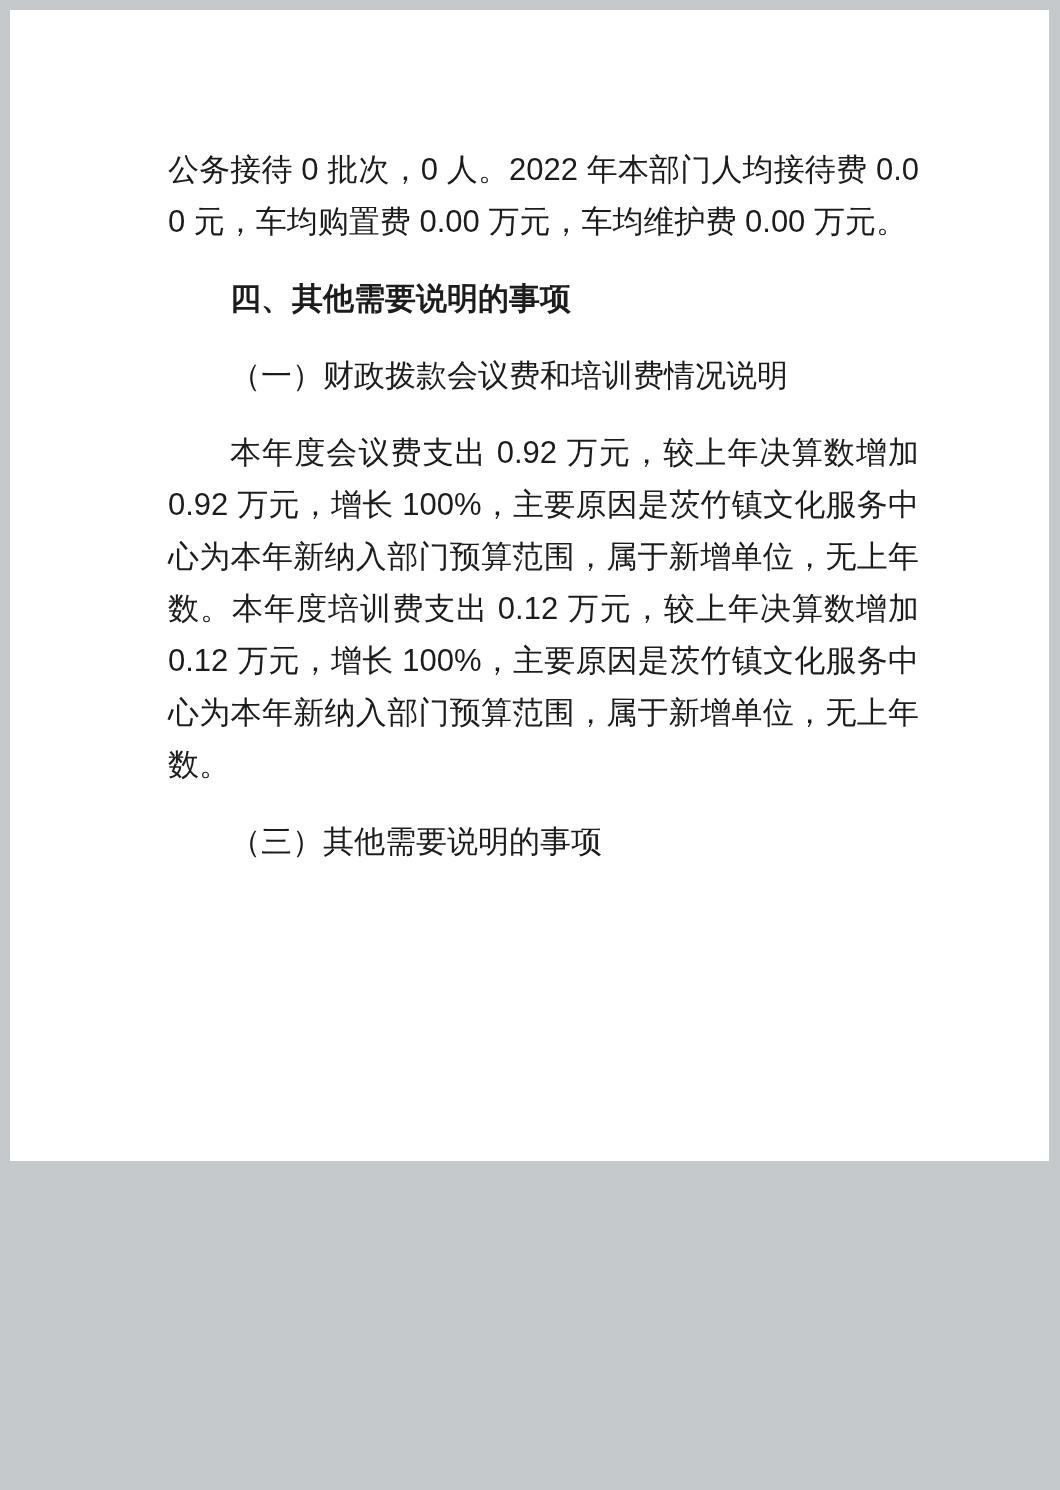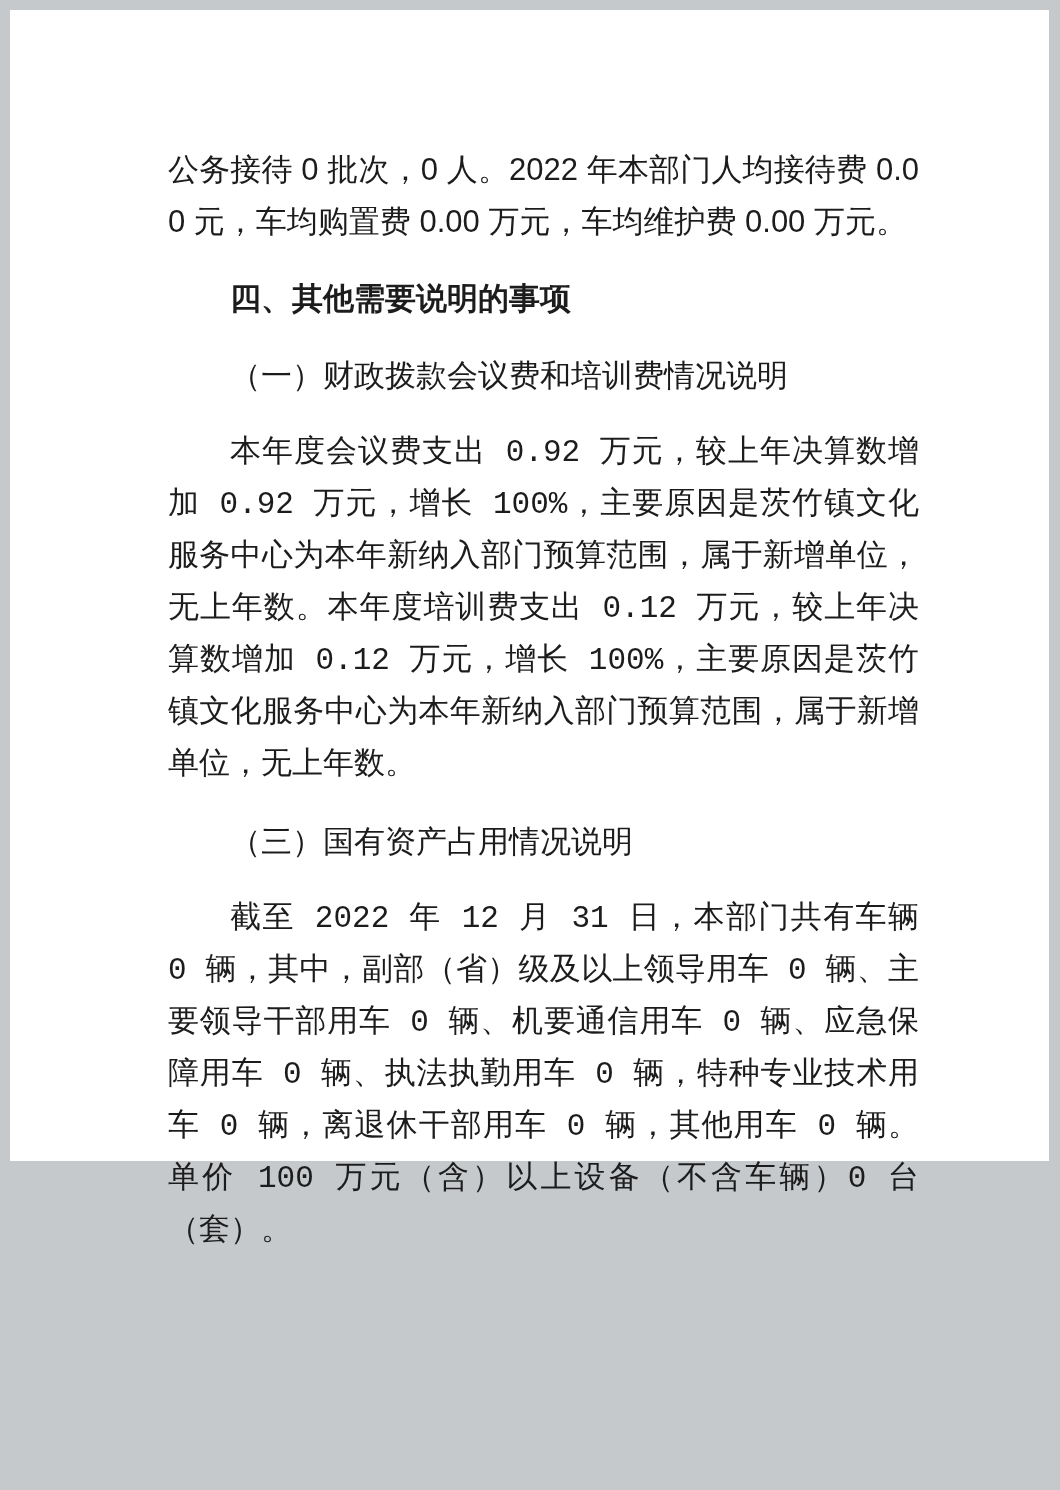--- a/index.html
+++ b/index.html
@@ -31,21 +31,20 @@
     color: #1c1c1c;
     text-align: justify;
     text-justify: inter-ideograph;
     word-break: break-all;
   }
   .content p + p {
     margin-top: 25px;
   }
   .body-indent {
     text-indent: 62px;
-    font-family: Liberation Mono, monospace;
   }
   .section-heading {
     font-weight: 700;
     color: #000000;
     text-indent: 62px;
     text-align: left;
   }
   .subsection-heading {
     text-indent: 62px;
     text-align: left;
@@ -59,17 +58,16 @@
     <p>公务接待 0 批次，0 人。2022 年本部门人均接待费 0.00 元，车均购置费 0.00 万元，车均维护费 0.00 万元。</p>
 
     <p class="section-heading">四、其他需要说明的事项</p>
 
     <p class="subsection-heading">（一）财政拨款会议费和培训费情况说明</p>
 
     <p class="body-indent">本年度会议费支出 0.92 万元，较上年决算数增加 0.92 万元，增长 100%，主要原因是茨竹镇文化服务中心为本年新纳入部门预算范围，属于新增单位，无上年数。本年度培训费支出 0.12 万元，较上年决算数增加 0.12 万元，增长 100%，主要原因是茨竹镇文化服务中心为本年新纳入部门预算范围，属于新增单位，无上年数。</p>
 
 
 
-    <p class="subsection-heading">（三）国有资产占用情况说明</p>
+    <p class="subsection-heading">（三）其他需要说明的事项</p>
 
-    <p class="body-indent">截至 2022 年 12 月 31 日，本部门共有车辆 0 辆，其中，副部（省）级及以上领导用车 0 辆、主要领导干部用车 0 辆、机要通信用车 0 辆、应急保障用车 0 辆、执法执勤用车 0 辆，特种专业技术用车 0 辆，离退休干部用车 0 辆，其他用车 0 辆。单价 100 万元（含）以上设备（不含车辆）0 台（套）。</p>
   </div>
 </div>
 
 </body></html>

